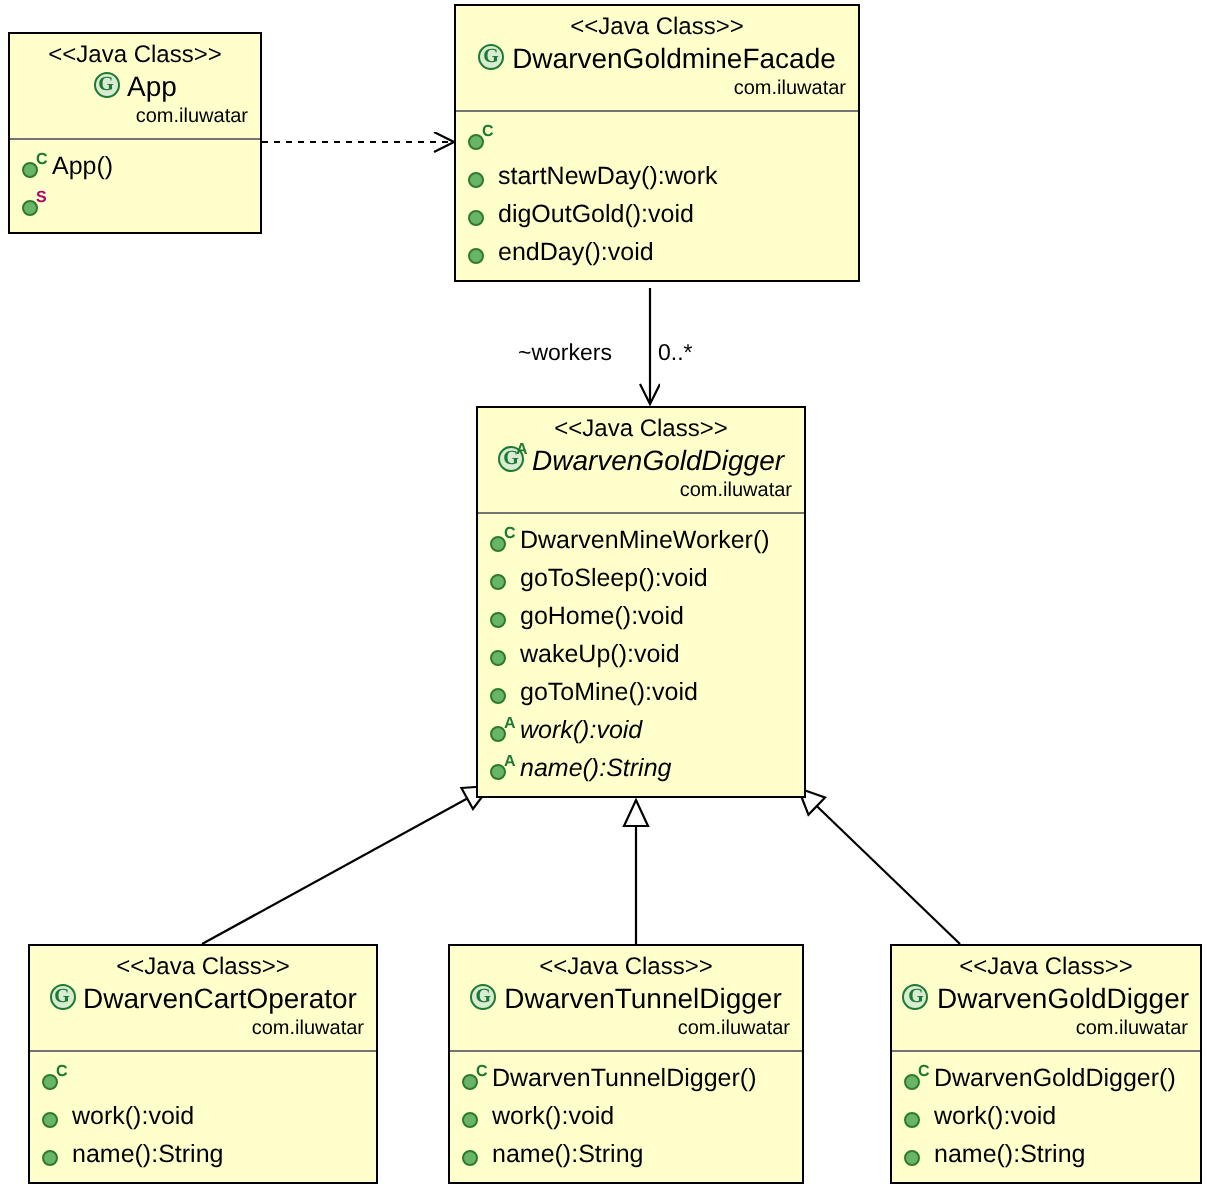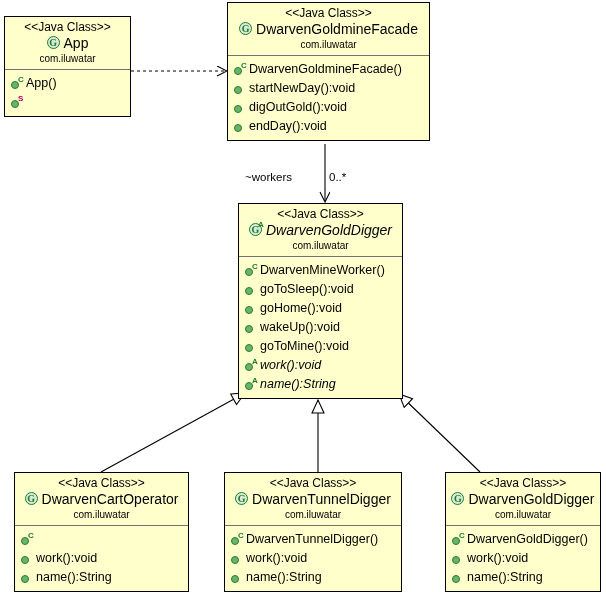--- a/index.html
+++ b/index.html
@@ -58,20 +58,21 @@
     letter-spacing: 0px;
   }
   .class-name.abstract {
     font-style: italic;
   }
   .pkg {
     font-size: 10px;
     color: #000000;
     line-height: 13px;
     white-space: nowrap;
+    text-align: right;
   }
   .uml-members {
     padding: 4px 4px 4px 5px;
   }
   .member {
     display: flex;
     align-items: center;
     font-size: 12.5px;
     line-height: 17px;
     color: #000000;
@@ -190,21 +191,21 @@
 
     <line x1="131" y1="71" x2="226" y2="71" stroke="#000000" stroke-width="1.1" stroke-dasharray="3,3" marker-end="url(#openArrow)"></line>
 
     <line x1="325" y1="144" x2="325" y2="201" stroke="#000000" stroke-width="1.1" marker-end="url(#openArrowDown)"></line>
 
     <line x1="101" y1="472" x2="245" y2="393" stroke="#000000" stroke-width="1.1" marker-end="url(#hollowTriangle)"></line>
     <line x1="318" y1="472" x2="318" y2="400" stroke="#000000" stroke-width="1.1" marker-end="url(#hollowTriangle)"></line>
     <line x1="480" y1="472" x2="399" y2="394" stroke="#000000" stroke-width="1.1" marker-end="url(#hollowTriangle)"></line>
   </svg>
 
-  <div class="edge-label" style="left:245px; top:171px;">~workers</div>
+  <div class="edge-label" style="left:259px; top:171px;">~workers</div>
   <div class="edge-label" style="left:329px; top:171px;">0..*</div>
 
   <div class="uml-class" style="left:4px; top:16px; width:127px;">
     <div class="uml-header">
       <div class="stereotype">&lt;&lt;Java Class&gt;&gt;</div>
       <div class="class-name-row">
         <span class="icon icon-class">
           <span class="ring"></span>
             <span class="glyph">G</span>
         </span>
@@ -240,27 +241,26 @@
         <span class="class-name">DwarvenGoldmineFacade</span>
       </div>
       <div class="pkg">com.iluwatar</div>
     </div>
     <div class="uml-members">
       <div class="member">
         <span class="icon icon-method">
           <span class="dot"></span>
             <span class="sup sup-c">C</span>
         </span>
-        <span class="member-label">DwarvenGoldmineFacade()</span>
-      </div>
-      <div class="member">
-        <span class="icon icon-method">
-          <span class="dot"></span>
-        </span>
-        <span class="member-label">startNewDay():void</span>
+      </div>
+      <div class="member">
+        <span class="icon icon-method">
+          <span class="dot"></span>
+        </span>
+        <span class="member-label">startNewDay():work</span>
       </div>
       <div class="member">
         <span class="icon icon-method">
           <span class="dot"></span>
         </span>
         <span class="member-label">digOutGold():void</span>
       </div>
       <div class="member">
         <span class="icon icon-method">
           <span class="dot"></span>

